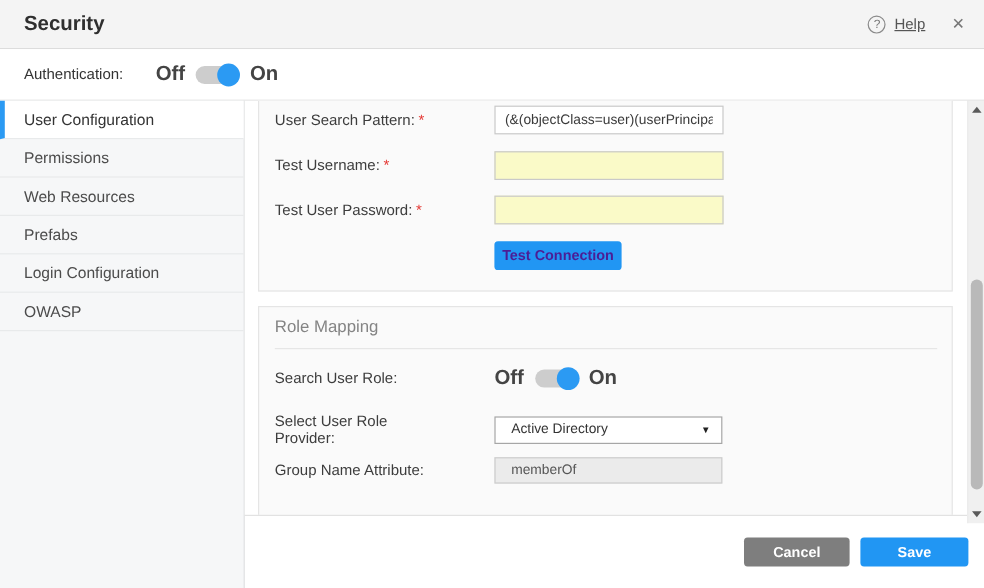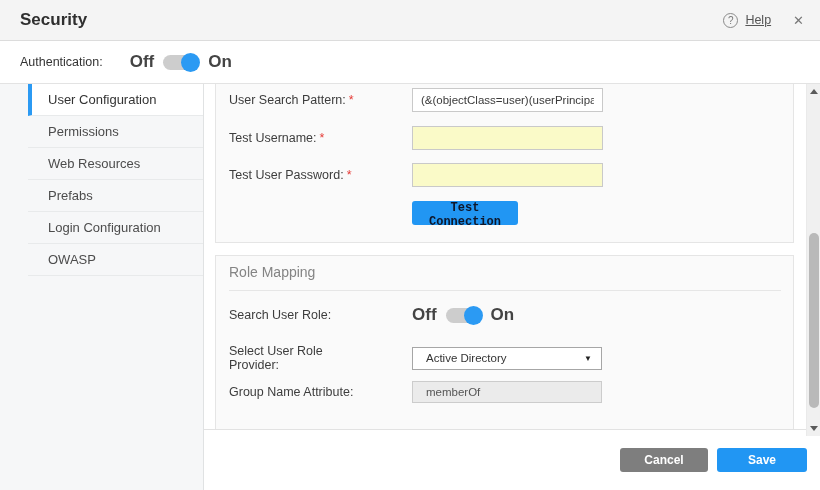--- a/index.html
+++ b/index.html
@@ -28,21 +28,21 @@
   .auth-label { font-size:12.5px; color:#333; }
   .toggle-group { display:flex; align-items:center; margin-left:27px; }
   .toggle-label { font-size:17px; color:#444;font-weight:bold; }
   .switch { position:relative; width:36px; height:15px; border-radius:8px;
     background:#cdcdcd; margin:0 9px; cursor:pointer; }
   .switch .knob { position:absolute; top:-2px; right:-1px; width:19px; height:19px;
     border-radius:50%; background:#2b9af3; }
 
   
   .sidebar { position:absolute; left:0; top:84px; width:204px; height:406px;
-    background:#f6f7f8; border-right:1px solid #e0e2e3;padding-left:28px; }
+    background:#f6f7f8; border-right:1px solid #e0e2e3; }
   .sidebar-item { height:32px; line-height:31px; padding-left:20px; font-size:13px;
     color:#4c4c4c; border-bottom:1px solid #e8eaeb; cursor:pointer; }
   .sidebar-item.active { background:#fff; border-left:4px solid #2b9af3;
     padding-left:16px; color:#333; }
 
   
   .viewport { position:absolute; left:204px; top:84px; width:602px; height:345px;
     overflow:hidden; background:#fff; }
   .footer-divider { position:absolute; left:204px; top:429px; width:602px; height:1px;
     background:#e2e2e2; }
@@ -54,23 +54,23 @@
 
   .p-row { position:absolute; left:13px; right:12px; display:flex; align-items:center;gap:43px; }
   .field-label { width:140px; font-size:12.5px; color:#3d3d3d; flex:none; }
   .req { color:#e53935; margin-left:3px; }
 
   .text-input { width:191px; height:24px; border:1px solid #c9c9c9; background:#fff;
     font-size:11.5px; color:#3a3a3a; padding:0 8px;
     font-family:"Liberation Sans","DejaVu Sans",sans-serif; }
   .text-input.yellow { background:#fafac8; }
 
-  .test-connection-btn { width:106px; height:24px; background:#2196f3; color:#0f172a;
+  .test-connection-btn { width:106px; height:24px; background:#2196f3; color:#4c1d95;
     border:none; border-radius:3px; font-size:12px; font-weight:bold; cursor:pointer;
-    font-family:Liberation Mono, monospace; }
+    font-family:Liberation Sans, sans-serif; }
 
   .section-title { position:absolute; left:13px; top:8px; font-size:14px; color:#848484; }
   .section-divider { position:absolute; left:13px; right:12px; top:34px; height:1px;
     background:#e6e6e6; }
 
   .select-box { width:190px; height:23px; border:1px solid #a6a6a6; background:#fff;
     display:flex; align-items:center; justify-content:space-between;
     padding:0 9px 0 13px; font-size:11.5px; color:#333; cursor:pointer; }
   .select-arrow { font-size:8px; color:#222; }
 

